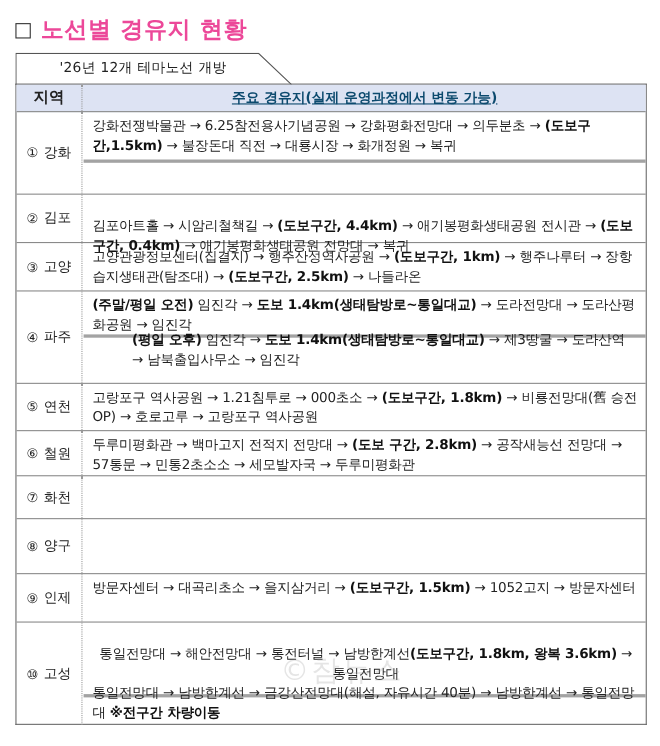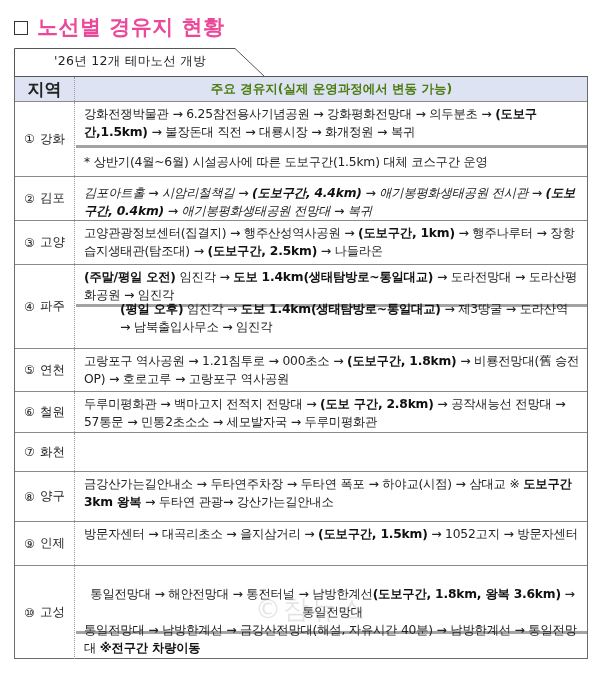--- a/index.html
+++ b/index.html
@@ -42,24 +42,24 @@
   .sub {
     position: absolute; left: 0; right: 0;
     padding: 3px 6px 0 8px;
     font-size: 12.3px; line-height: 18px; color: #222;
     letter-spacing: -0.2px;
   }
   .sub.divided { border-bottom: 3px solid #a3a3a3; }
   .sub .b { font-weight: bold; color: #111; }
 
   .header-row { background: #dde3f3; }
-  .header-row .cell-region { font-weight: bold; font-size: 17px; }
+  .header-row .cell-region { font-weight: bold; font-size: 14px; }
   .header-row .cell-route {
     display: flex; align-items: center; justify-content: center;
-    font-weight: bold; font-size: 12.5px; color: #4d7c0f;
+    font-weight: bold; font-size: 12.5px; color: #0c4a6e; text-decoration: underline;
   }
 
   .watermark {
     position: absolute; left: 255px; top: 592px; font-size: 26px;
     color: rgba(150,150,150,0.25); font-weight: normal; letter-spacing: 2px;
     pointer-events: none;
   }
 </style>
 </head>
 <body>
@@ -81,30 +81,29 @@
     <div class="cell-region">지역</div>
     <div class="cell-route">주요 경유지(실제 운영과정에서 변동 가능)</div>
   </div>
 <div class="row" style="top: 25px; height: 75px;">
       <div class="cell-region">
         <span class="num">①</span>
         <span>강화</span>
       </div>
       <div class="cell-route">
         <div class="sub divided" style="top: 0px; height: 46px;"><span>강화전쟁박물관 → 6.25참전용사기념공원 → 강화평화전망대 → 의두분초 → </span><span class="b">(도보구간,1.5km)</span><span> → 불장돈대 직전 → 대룡시장 → 화개정원 → 복귀</span></div>
-        <div class="sub" style="top: 46px; height: 29px; padding-top: 5px;"><span>* 상반기(4월~6월) 시설공사에 따른 도보구간(1.5km) 대체 코스구간 운영</span></div>
       </div>
     </div>
     <div class="row" style="top: 100px; height: 44px;">
       <div class="cell-region">
         <span class="num">②</span>
         <span>김포</span>
       </div>
       <div class="cell-route">
-        <div class="sub" style="top: 4px; height: 44px; font-style: italic;"><span>김포아트홀 → 시암리철책길 → </span><span class="b">(도보구간, 4.4km)</span><span> → 애기봉평화생태공원 전시관 → </span><span class="b">(도보구간, 0.4km)</span><span> → 애기봉평화생태공원 전망대 → 복귀</span></div>
+        <div class="sub" style="top: 16px; height: 44px;"><span>김포아트홀 → 시암리철책길 → </span><span class="b">(도보구간, 4.4km)</span><span> → 애기봉평화생태공원 전시관 → </span><span class="b">(도보구간, 0.4km)</span><span> → 애기봉평화생태공원 전망대 → 복귀</span></div>
       </div>
     </div>
     <div class="row" style="top: 144px; height: 44px;">
       <div class="cell-region">
         <span class="num">③</span>
         <span>고양</span>
       </div>
       <div class="cell-route">
         <div class="sub" style="top: 0px; height: 44px;"><span>고양관광정보센터(집결지) → 행주산성역사공원 → </span><span class="b">(도보구간, 1km)</span><span> → 행주나루터 → 장항습지생태관(탐조대) → </span><span class="b">(도보구간, 2.5km)</span><span> → 나들라온</span></div>
       </div>
@@ -141,23 +140,20 @@
       <div class="cell-region">
         <span class="num">⑦</span>
         <span>화천</span>
       </div>
     </div>
     <div class="row" style="top: 395px; height: 50px;">
       <div class="cell-region">
         <span class="num">⑧</span>
         <span>양구</span>
       </div>
-      <div class="cell-route">
-        <div class="sub" style="top: 0px; height: 50px;"><span>금강산가는길안내소 → 두타연주차장 → 두타연 폭포 → 하야교(시점) → 삼대교 ※ </span><span class="b">도보구간 3km 왕복</span><span> → 두타연 관광→ 강산가는길안내소</span></div>
-      </div>
     </div>
     <div class="row" style="top: 445px; height: 44px;">
       <div class="cell-region">
         <span class="num">⑨</span>
         <span>인제</span>
       </div>
       <div class="cell-route">
         <div class="sub" style="top: 0px; height: 44px;"><span>방문자센터 → 대곡리초소 → 을지삼거리 → </span><span class="b">(도보구간, 1.5km)</span><span> → 1052고지 → 방문자센터</span></div>
       </div>
     </div>

